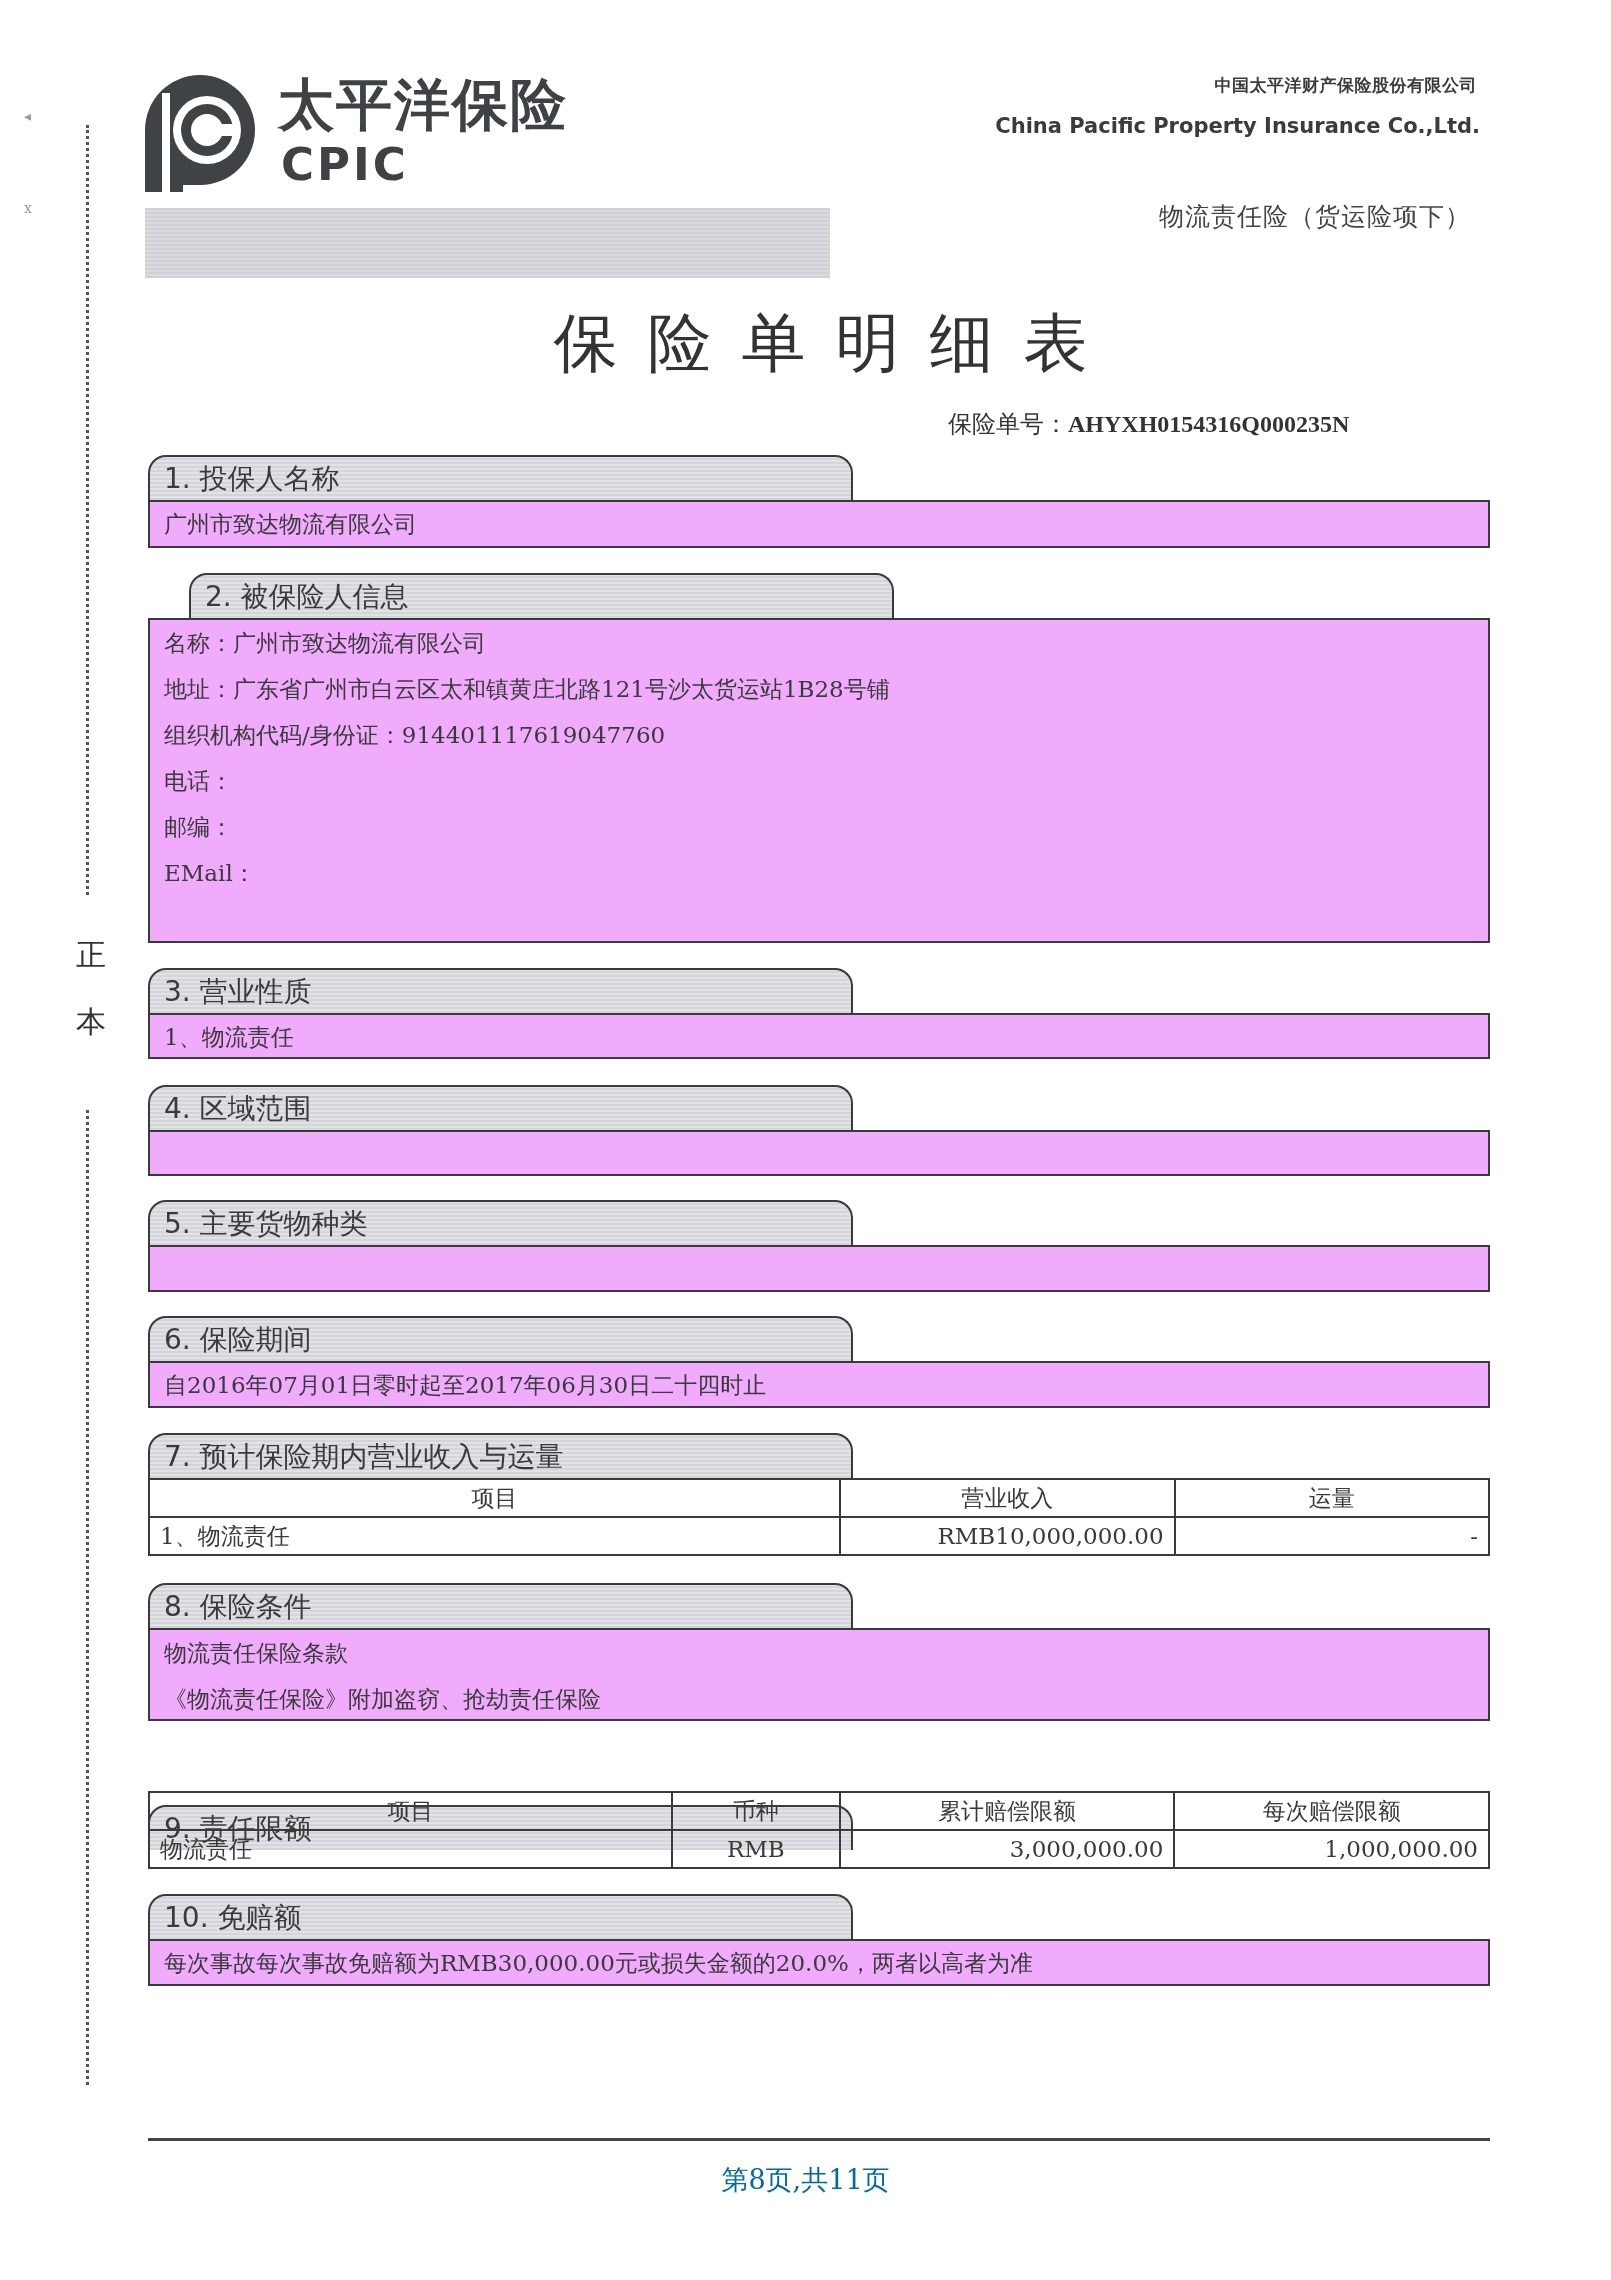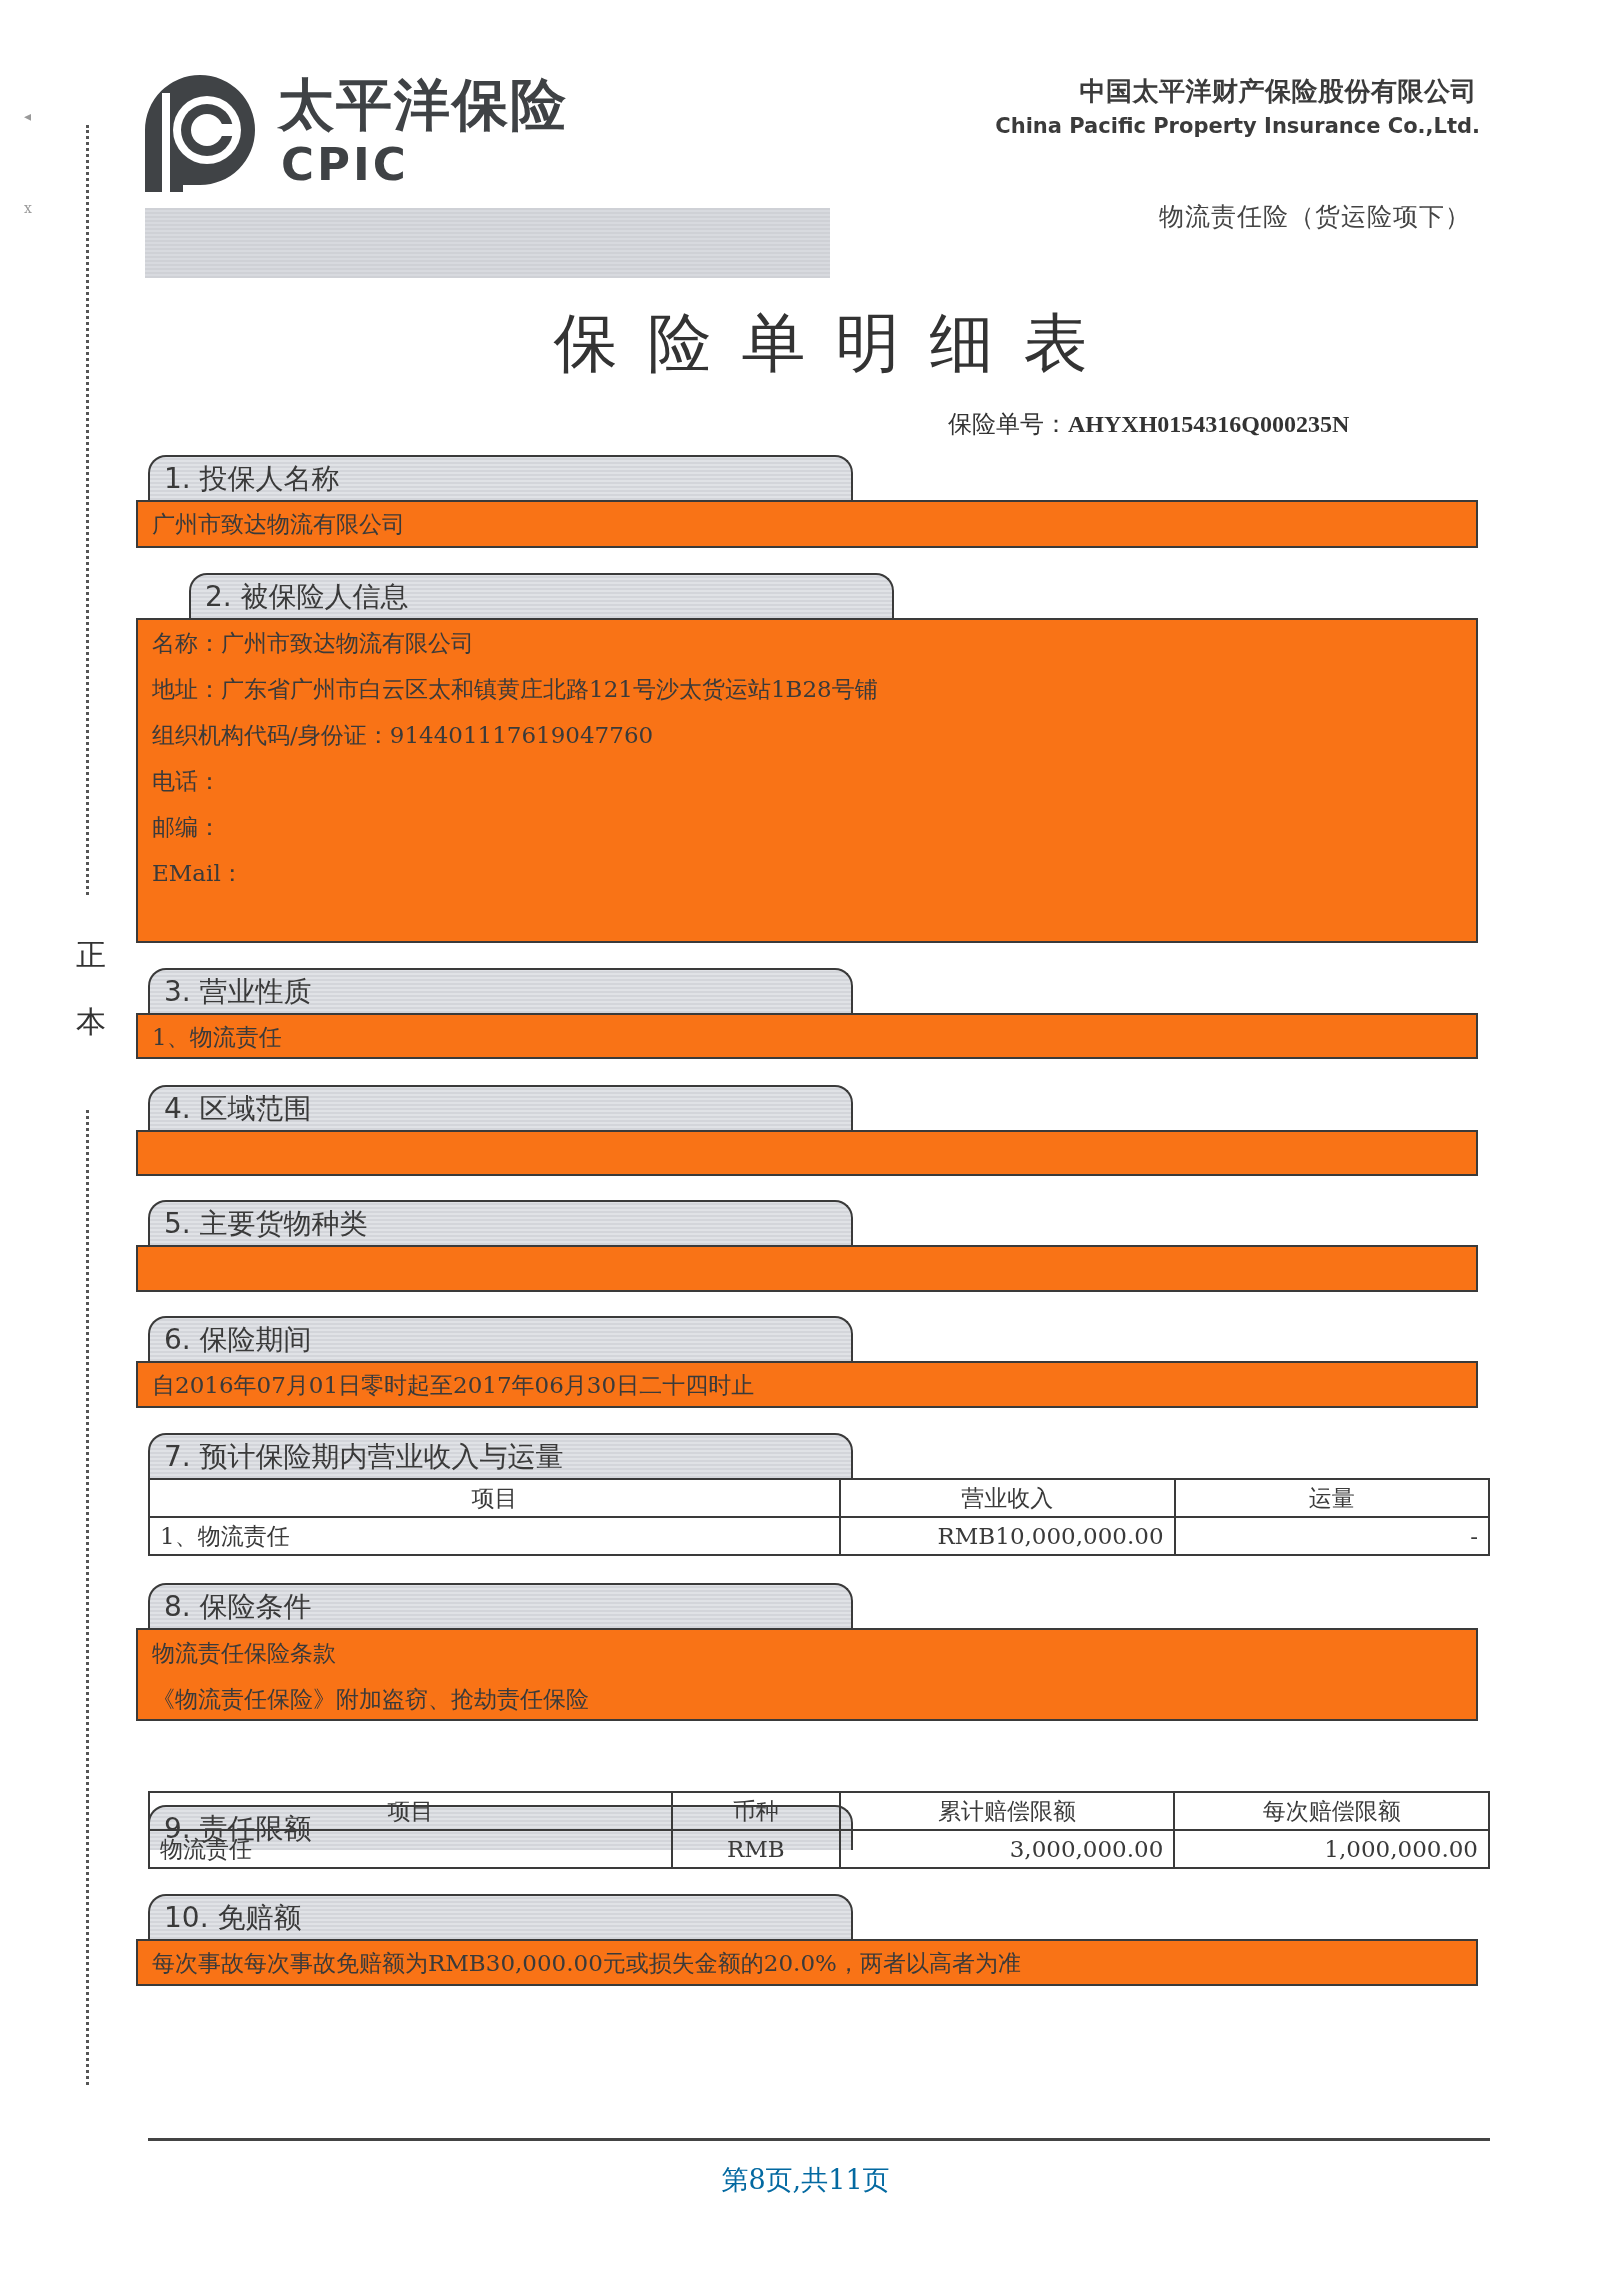--- a/index.html
+++ b/index.html
@@ -5,21 +5,21 @@
   html, body { margin:0; padding:0; }
   body {
     width:1611px; height:2280px; background:#ffffff; position:relative; overflow:hidden;
     font-family: "DejaVu Serif", "Liberation Serif", serif; color:#3a3a3a;
   }
   .abs { position:absolute; }
   
   .logo-mark { left:145px; top:75px; width:112px; height:117px; }
   .brand-cn { left:278px; top:72px; font-family:"DejaVu Sans","Liberation Sans",sans-serif; font-weight:bold; font-size:56px; letter-spacing:2px; color:#3f4245; line-height:66px; }
   .brand-en { left:281px; top:138px; font-family:"DejaVu Sans","Liberation Sans",sans-serif; font-weight:bold; font-size:45px; letter-spacing:3px; color:#3f4245; line-height:54px; }
-  .company-cn { right:134px; top:74px; font-family:"DejaVu Sans","Liberation Sans",sans-serif; font-weight:bold; font-size:26px; color:#3b3b3b; letter-spacing:0.5px; }
+  .company-cn { right:134px; top:74px; font-family:"DejaVu Sans","Liberation Sans",sans-serif; font-weight:bold; font-size:17px; color:#3b3b3b; letter-spacing:0.5px; }
   .company-en { right:131px; top:114px; font-family:"DejaVu Sans","Liberation Sans",sans-serif; font-weight:bold; font-size:21px; color:#3b3b3b; }
   .product { right:140px; top:158px; font-size:25px; color:#444; letter-spacing:1px;margin-top:42px; }
   .gray-bar { left:145px; top:208px; width:685px; height:70px;
     background: repeating-linear-gradient(0deg, #cfd1d6 0 2px, #d8dadf 2px 4px); }
   .title { left:0; width:1611px; top:300px; text-align:center; font-size:64px; letter-spacing:30px; color:#333; padding-left:60px; box-sizing:border-box; font-family:Liberation Mono, monospace; }
   .policy-no { left:948px; top:408px; font-size:24px; color:#333; }
   .policy-no b { font-weight:bold; font-family:"Liberation Serif","DejaVu Serif",serif; }
 
   
   .dotted { left:86px; width:0; border-left:3px dotted #555; }
@@ -29,21 +29,21 @@
   
   .tab {
     position:absolute; left:148px; width:705px; height:45px;
     border:2.5px solid #3a3a3a; border-bottom:none; border-radius:18px 18px 0 0;
     background: repeating-linear-gradient(0deg, #d3d5da 0 2px, #e0e2e6 2px 4px);
     box-sizing:border-box;
     font-size:28px; line-height:44px; padding-left:14px; color:#3a3a3a;
     font-family:"DejaVu Sans","Liberation Sans",sans-serif;
   }
   .box {
-    position:absolute; left:136px; width:1342px; border:2.5px solid #3a3a3a; box-sizing:border-box; background:#f97316;
+    position:absolute; left:148px; width:1342px; border:2.5px solid #3a3a3a; box-sizing:border-box; background:#f0abfc;
   }
   .line { font-size:23px; color:#3a3a3a; padding-left:14px; height:46px; line-height:46px; white-space:nowrap; }
   .line.tight { height:44px; line-height:44px; }
   table.grid { position:absolute; left:148px; width:1342px; border-collapse:collapse; font-size:23px; color:#3a3a3a; }
   table.grid td { border:2.5px solid #3a3a3a; height:36px; padding:0 10px; white-space:nowrap; }
   table.grid td.c { text-align:center; }
   table.grid td.r { text-align:right;margin-left:8px; }
   .footer-line { left:148px; top:2138px; width:1342px; height:0; border-top:3px solid #444; }
   .page-no { left:0; width:1611px; top:2162px; text-align:center; font-size:27px; color:#0369a1; }
 </style>

